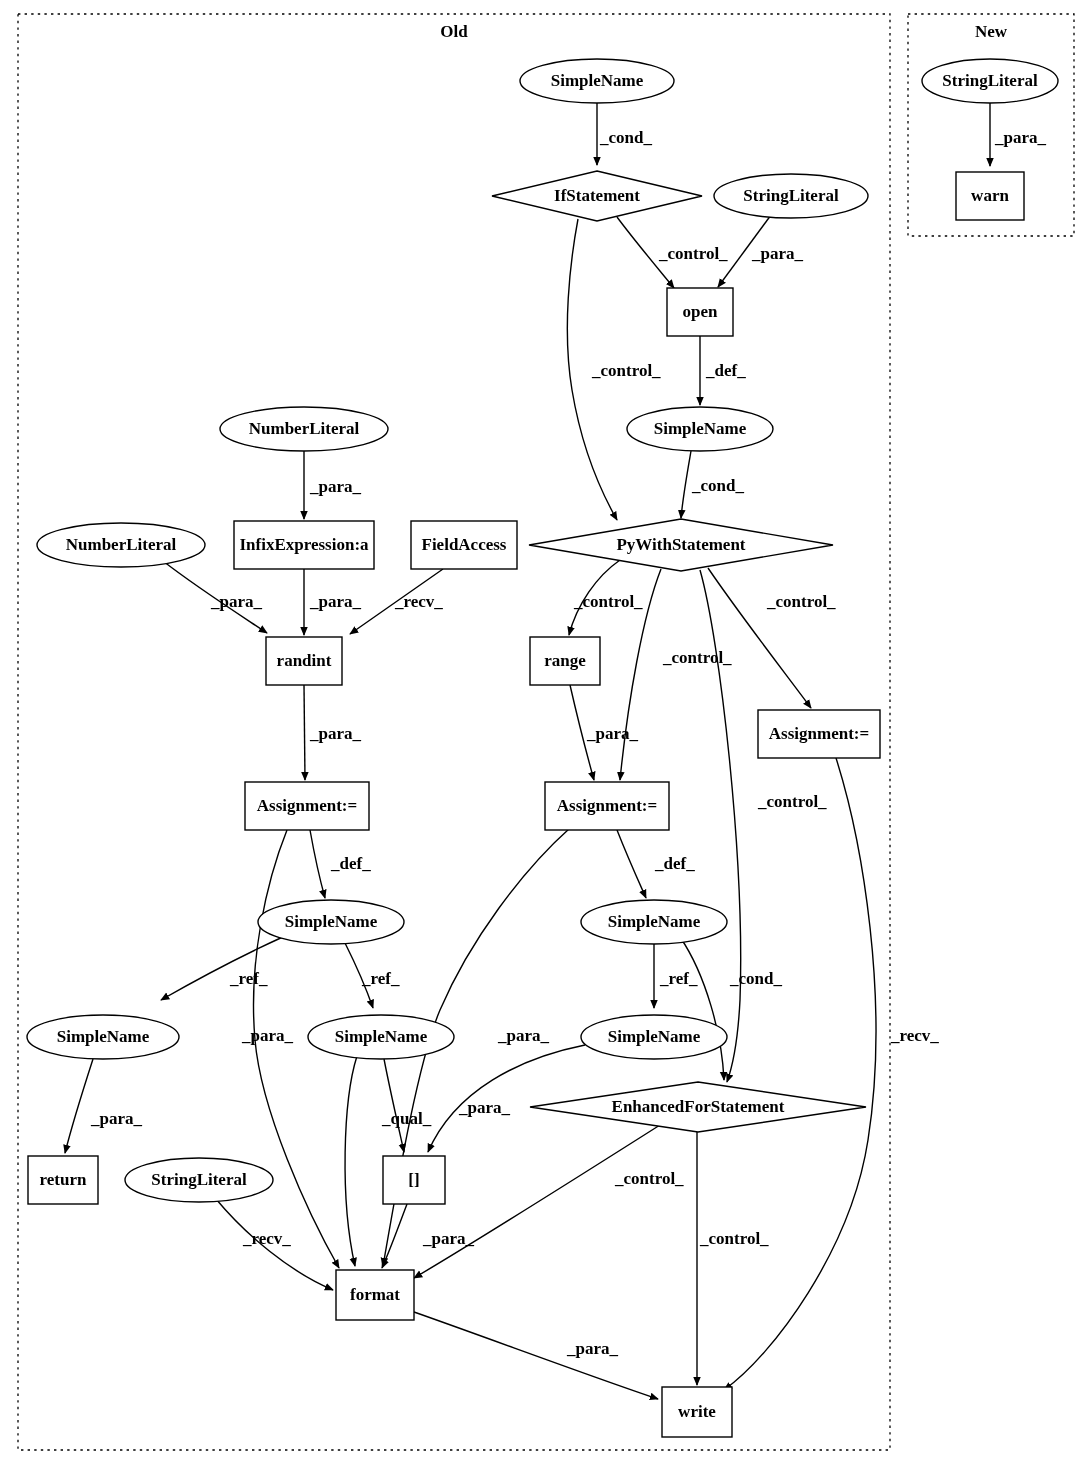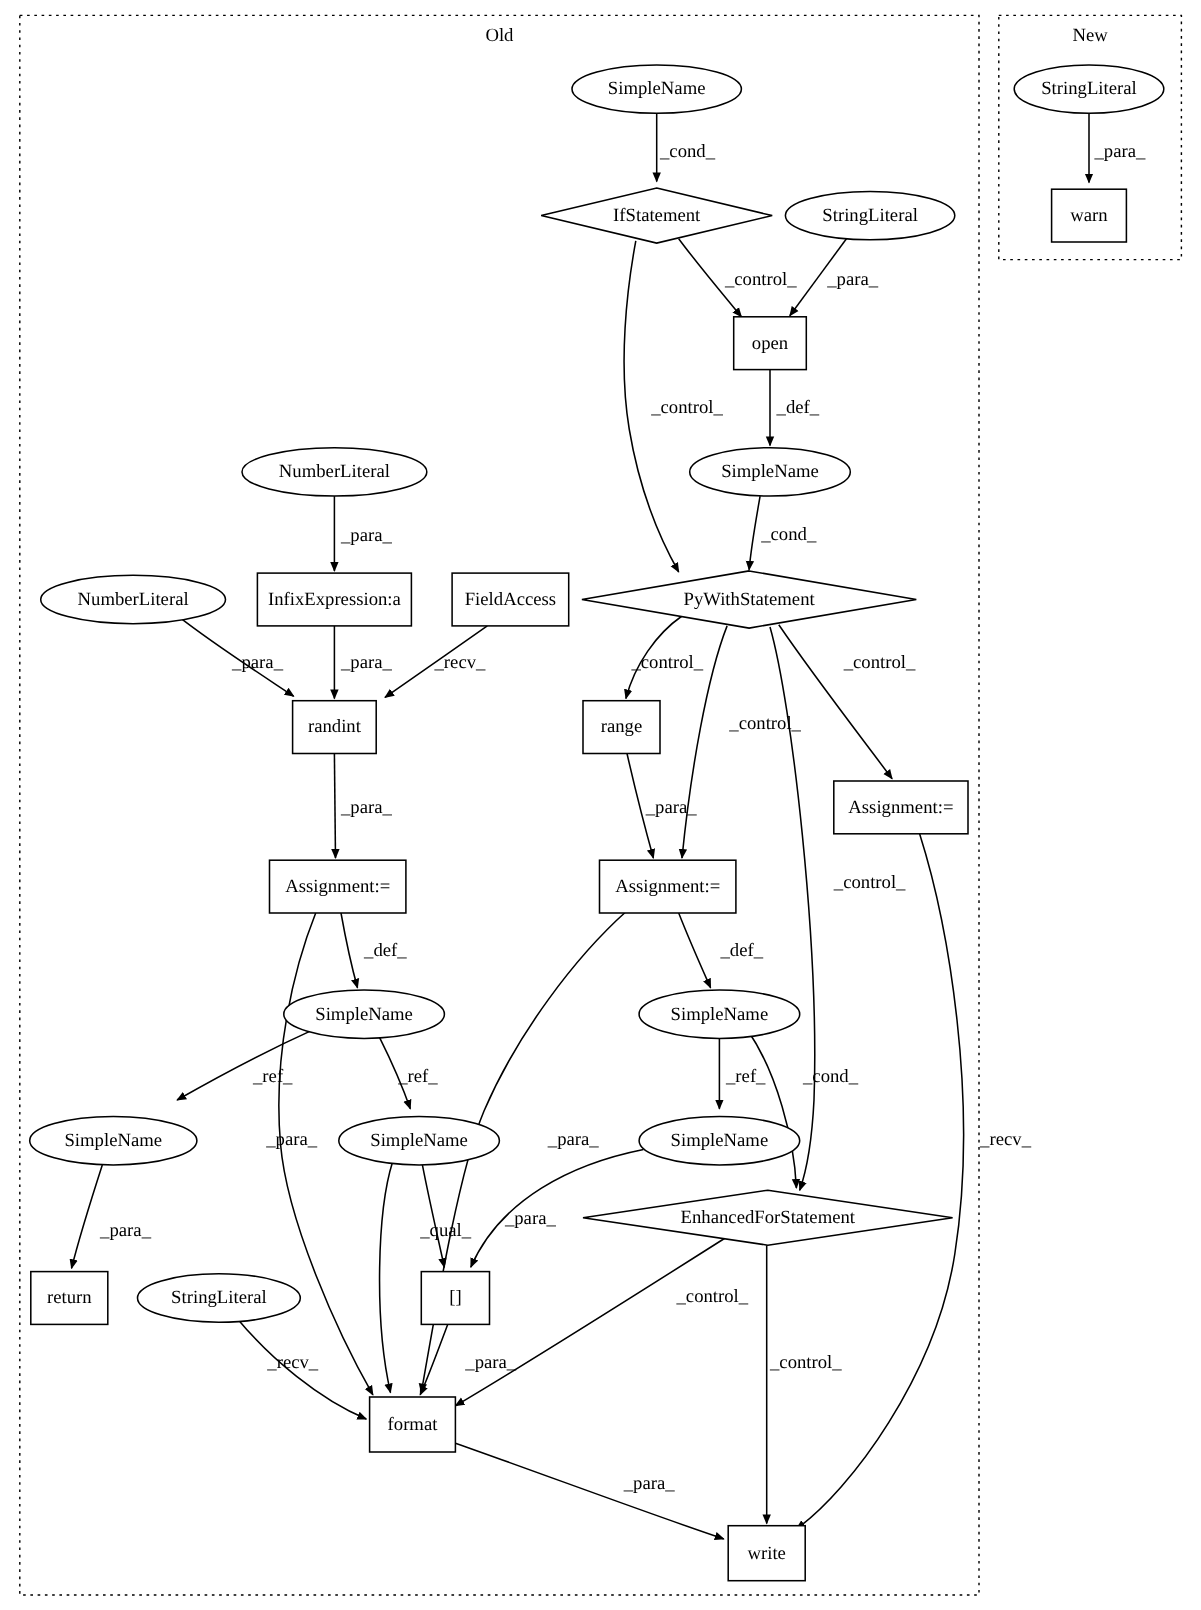--- a/index.html
+++ b/index.html
@@ -1,17 +1,17 @@
 <!DOCTYPE html>
 <html><head>
 <meta charset="utf-8">
 <style>
   html,body{margin:0;padding:0;background:#ffffff;}
   body{width:1092px;height:1464px;font-family:"Liberation Serif","DejaVu Serif",serif;}
-  #stage{position:relative;width:1092px;height:1464px;overflow:hidden;}
+  #stage{position:relative;width:1092px;height:1464px;overflow:hidden;font-weight:bold;}
   svg{display:block;}
   .node-shape{fill:#ffffff;stroke:#000000;stroke-width:1.4;}
   .edge{fill:none;stroke:#000000;stroke-width:1.4;}
   .node-label{font-family:"Liberation Serif","DejaVu Serif",serif;font-size:17px;fill:#000000;text-anchor:middle;dominant-baseline:middle;}
   .edge-label{font-family:"Liberation Serif","DejaVu Serif",serif;font-size:17px;fill:#000000;text-anchor:start;dominant-baseline:middle;}
   .cluster-box{fill:none;stroke:#000000;stroke-width:1.3;stroke-dasharray:2.4 4.2;}
   .cluster-label{font-family:"Liberation Serif","DejaVu Serif",serif;font-size:17px;fill:#000000;text-anchor:middle;dominant-baseline:middle;}
 </style>
 </head>
 <body>

